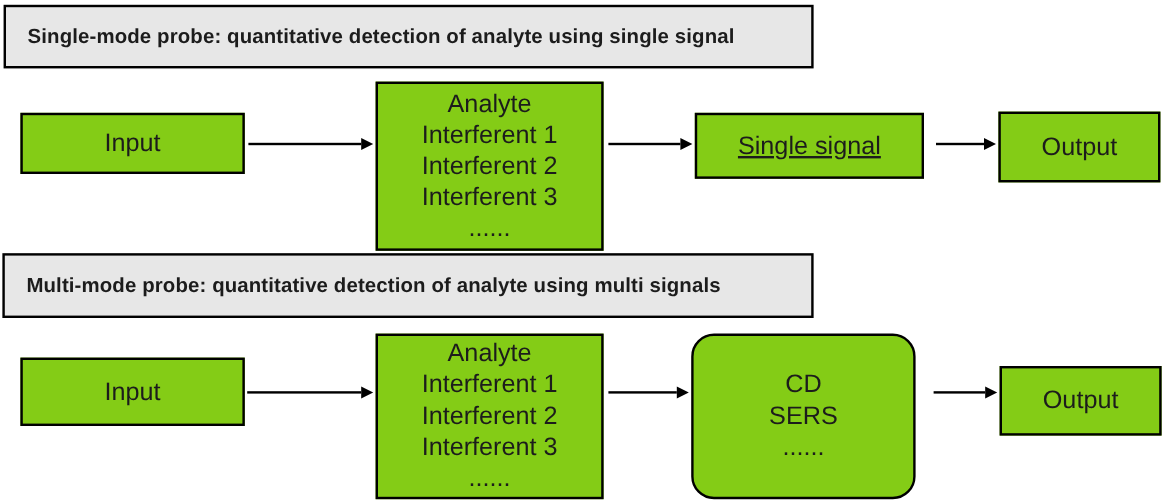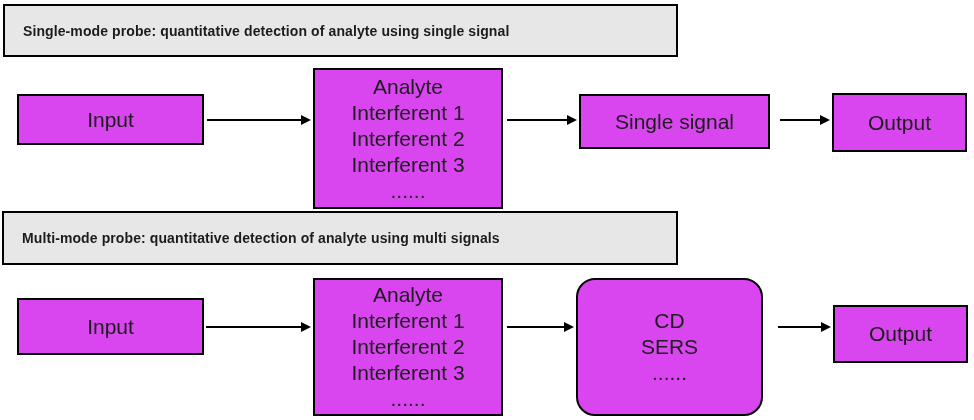--- a/index.html
+++ b/index.html
@@ -17,42 +17,42 @@
     overflow: hidden;
   }
   .hdr {
     position: absolute;
     box-sizing: border-box;
     background: #e7e7e7;
     border: 2.5px solid #000000;
     display: flex;
     align-items: center;
     padding-left: 18px;
-    font-size: 14px;
+    font-size: 17px;
     font-weight: bold;
     letter-spacing: 0.1px;
   }
   #hdr-single { left: 3px; top: 4px; width: 675px; height: 53px; }
   #hdr-multi  { left: 2px; top: 211px; width: 676px; height: 54px; }
   .box {
     position: absolute;
     box-sizing: border-box;
-    background: #d946ef;
+    background: #84cc16;
     border: 2.5px solid #000000;
     display: flex;
     flex-direction: column;
     align-items: center;
     justify-content: center;
     font-size: 21px;
     line-height: 26px;
     text-align: center;
   }
   #r1-input   { left: 17px;  top: 94px;  width: 187px; height: 51px; }
   #r1-sample  { left: 313px; top: 68px;  width: 190px; height: 141px; }
-  #r1-signal  { left: 579px; top: 94px;  width: 191px; height: 55px; }
+  #r1-signal  { left: 579px; top: 94px;  width: 191px; height: 55px; text-decoration: underline; }
   #r1-output  { left: 832px; top: 93px;  width: 135px; height: 59px; }
   #r2-input   { left: 17px;  top: 298px; width: 187px; height: 57px; }
   #r2-sample  { left: 313px; top: 278px; width: 190px; height: 138px; }
   #r2-signal  { left: 576px; top: 278px; width: 187px; height: 138px; border-radius: 19px; }
   #r2-output  { left: 833px; top: 305px; width: 135px; height: 58px; }
   .arrow {
     position: absolute;
     height: 14px;
     display: flex;
     align-items: center;

